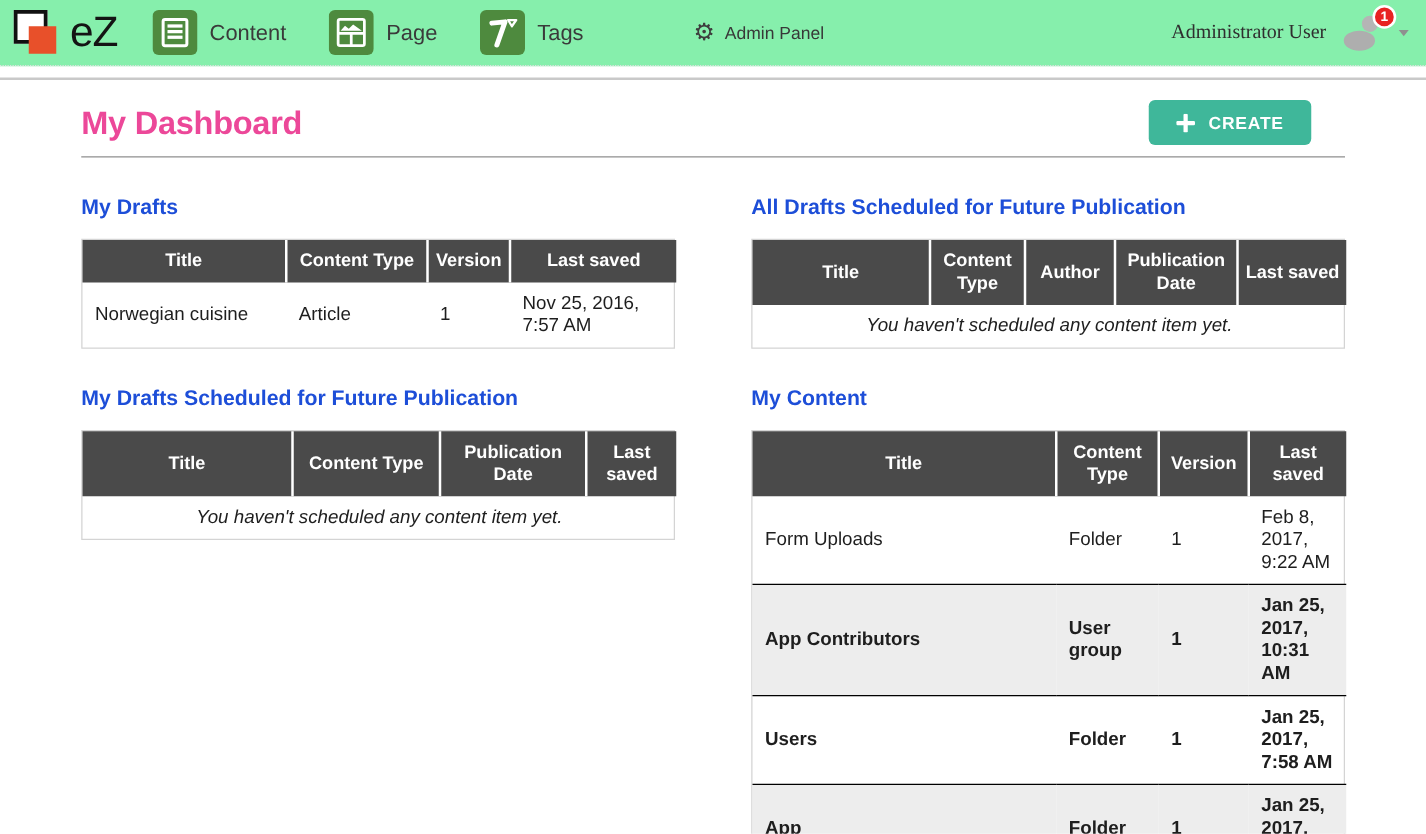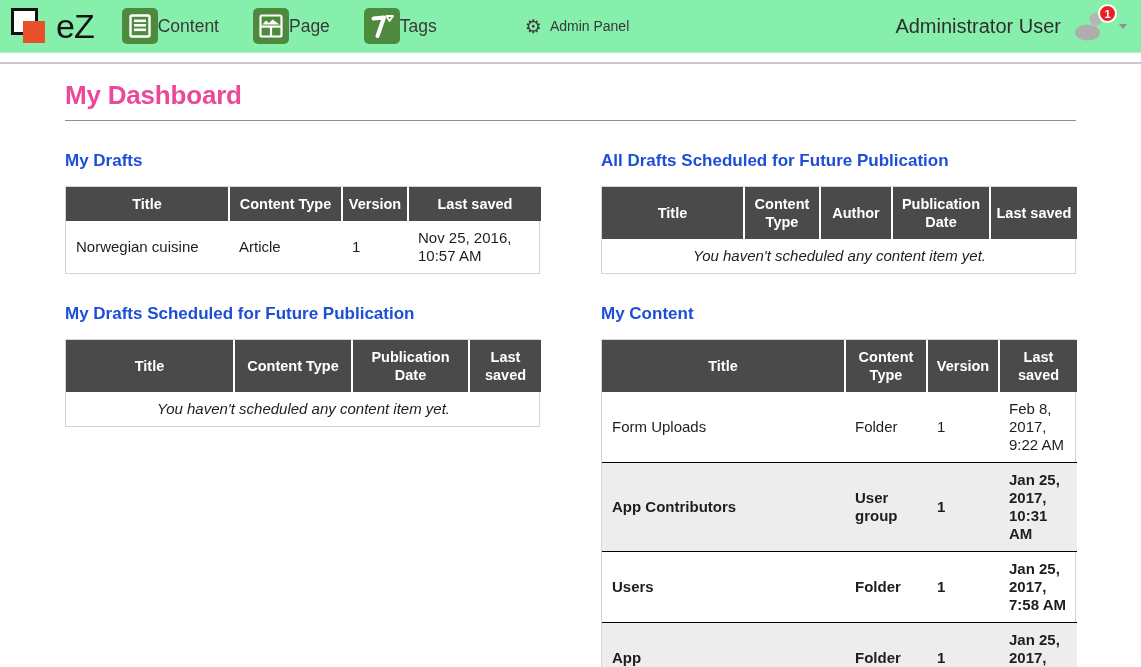--- a/index.html
+++ b/index.html
@@ -12,30 +12,30 @@
   .nav-sep { height: 11px; border-bottom: 2px solid #c9c9c9; }
 
   .logo { display: flex; align-items: center; gap: 8px; margin-right: 28px; cursor: pointer; }
   .logo-mark { position: relative; width: 38px; height: 40px; }
   .logo-black { position: absolute; top: 2px; left: 1px; width: 27px; height: 27px;
     border: 3.5px solid #111; background: #fff; }
   .logo-orange { position: absolute; top: 15px; left: 13px; width: 22px; height: 22px;
     background: #e8502a; }
   .logo-text { font-size: 34px; color: #141414; letter-spacing: -1px; line-height: 1; }
 
-  .nav-item { display: flex; align-items: center; margin-right: 34px; cursor: pointer; }
+  .nav-item { display: flex; align-items: center; gap: 10px; margin-right: 34px; cursor: pointer; }
   .nav-item .label { font-size: 17.5px; color: #3a3a3a; }
   .nav-icon { width: 36px; height: 36px; display: block; }
 
   .admin-panel { display: flex; align-items: center; gap: 8px; margin-left: 54px; cursor: pointer; }
   .gear { font-size: 19px; color: #3d3d3d; line-height: 1; }
   .admin-panel .label { font-size: 14px; color: #383838; }
 
   .user-area { margin-left: auto; display: flex; align-items: center; gap: 12px; cursor: pointer; }
-  .user-name { font-size: 20px; color: #2f2f2f; }
+  .user-name { font-size: 16px; color: #2f2f2f; font-family: Liberation Serif, serif; }
   .avatar-wrap { position: relative; width: 36px; height: 30px; }
   .badge { position: absolute; top: -7px; right: -8px; min-width: 19px; height: 19px;
     background: #e82222; border: 2px solid #fff; border-radius: 50%; color: #fff;
     font-size: 11px; font-weight: bold; display: flex; align-items: center; justify-content: center; }
   .caret { width: 0; height: 0; border-left: 4.5px solid transparent;
     border-right: 4.5px solid transparent; border-top: 5.5px solid #8f8f8f; margin-left: -2px; }
 
   
   .content { padding: 0 65px; }
   .page-header { display: flex; align-items: center; justify-content: space-between;
@@ -120,20 +120,27 @@
     </span>
     <span class="caret"></span>
   </div>
 </header>
 <div class="nav-sep"></div>
 
 <main class="content">
 
   <div class="page-header">
     <h1>My Dashboard</h1>
+    <button class="create-btn">
+      <svg width="15" height="15" viewBox="0 0 15 15">
+        <rect x="5.8" y="0" width="3.4" height="15" rx="1" fill="#fff"></rect>
+        <rect x="0" y="5.8" width="15" height="3.4" rx="1" fill="#fff"></rect>
+      </svg>
+      <span>CREATE</span>
+    </button>
   </div>
 
   <div class="dash-grid">
 
     <section>
       <h2>My Drafts</h2>
       <div class="tbl">
         <table>
           <colgroup>
               <col style="width:163px">
@@ -147,21 +154,21 @@
               <th>Content Type</th>
               <th>Version</th>
               <th>Last saved</th>
             </tr>
           </thead>
           <tbody>
             <tr>
               <td>Norwegian cuisine</td>
               <td>Article</td>
               <td>1</td>
-              <td>Nov 25, 2016, 10:57 AM</td>
+              <td>Nov 25, 2016, 7:57 AM</td>
             </tr>
           </tbody>
         </table>
       </div>
     </section>
 
     <section>
       <h2>All Drafts Scheduled for Future Publication</h2>
       <div class="tbl">
         <table>

